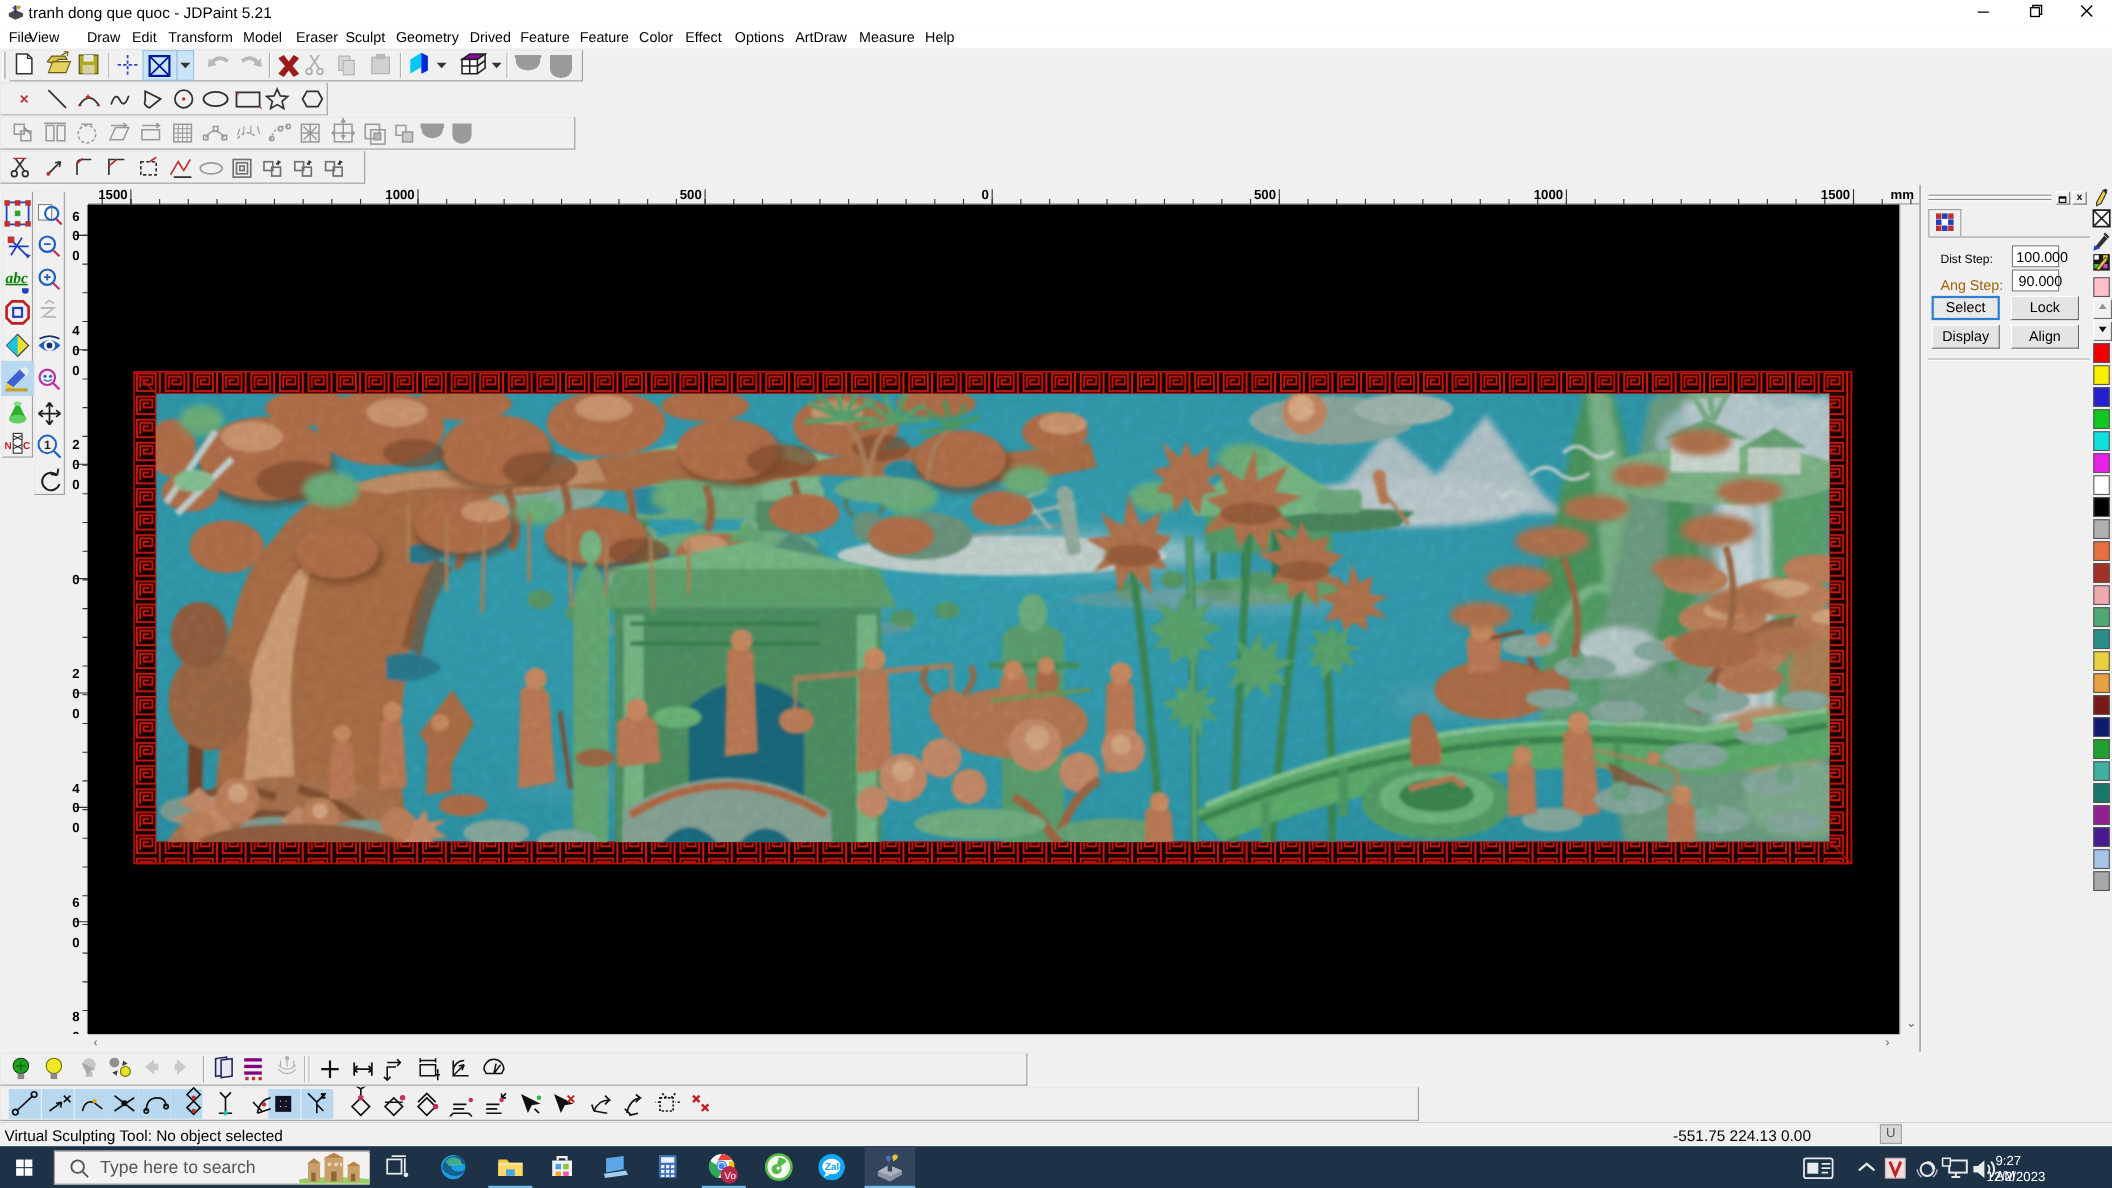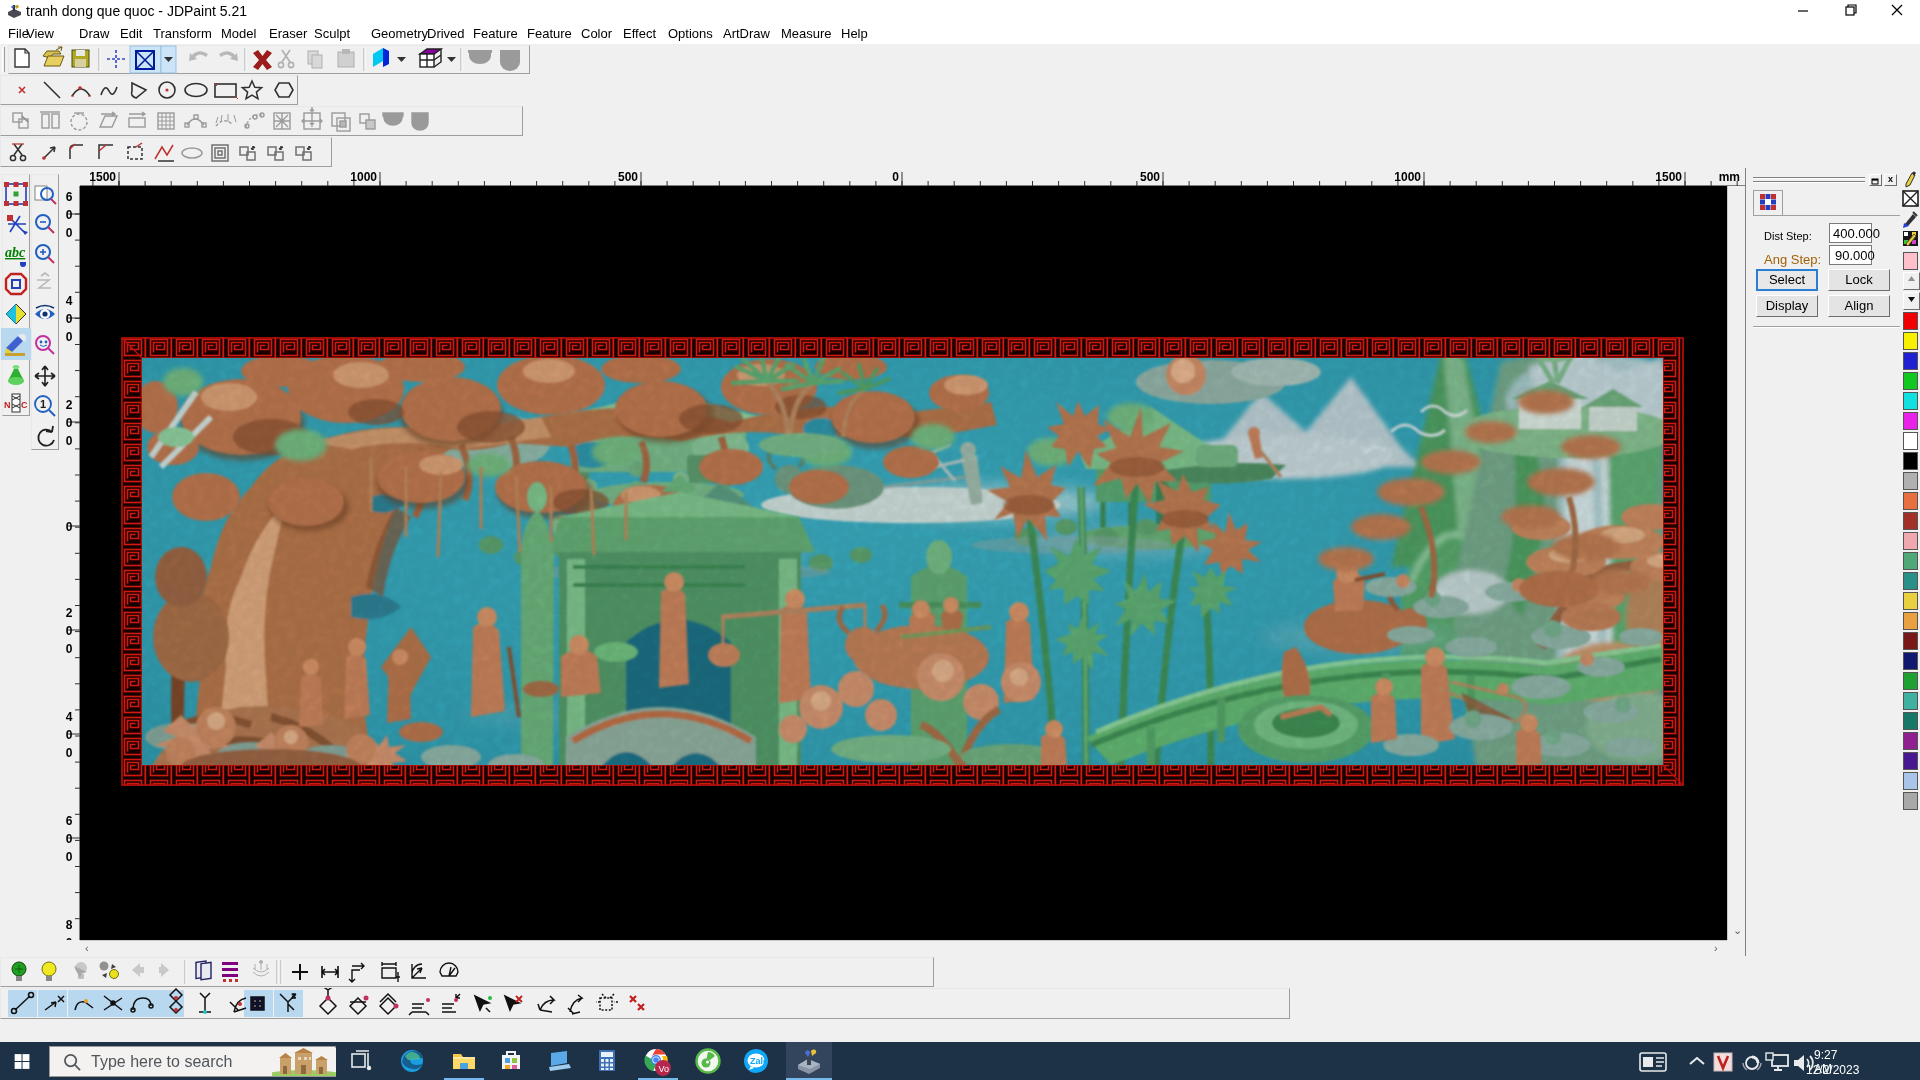--- a/index.html
+++ b/index.html
@@ -66,21 +66,21 @@
 
   <div id="menubar" class="abs">
     <span style="left:8px">File</span>
       <span style="left:26px">View</span>
       <span style="left:79px">Draw</span>
     <span style="left:120px">Edit</span>
       <span style="left:153px">Transform</span>
       <span style="left:221px">Model</span>
     <span style="left:269px">Eraser</span>
       <span style="left:314px">Sculpt</span>
-      <span style="left:371px">Geometry</span>
+      <span style="left:360px">Geometry</span>
     <span style="left:427px">Drived</span>
       <span style="left:473px">Feature</span>
       <span style="left:527px">Feature</span>
     <span style="left:581px">Color</span>
       <span style="left:623px">Effect</span>
       <span style="left:668px">Options</span>
     <span style="left:723px">ArtDraw</span>
       <span style="left:781px">Measure</span>
       <span style="left:841px">Help</span>
   </div>
@@ -1108,21 +1108,21 @@
           <rect x="12" y="12" width="5" height="5"></rect>
         </g>
       <g fill="#2040c0">
           <rect x="6.5" y="1" width="5" height="5"></rect>
           <rect x="6.5" y="12" width="5" height="5"></rect>
           <rect x="1" y="6.5" width="5" height="5"></rect>
           <rect x="12" y="6.5" width="5" height="5"></rect>
         </g>
     </svg>
     <div class="abs" style="left:18px;top:62px;font-size:11px;color:#000">Dist Step:</div>
-    <div class="abs" style="left:83px;top:55px;width:43px;height:20px;background:#fff;border:1px solid #7a7a7a;font-size:13px;color:#000;padding:2px 0 0 3px">400.000</div>
+    <div class="abs" style="left:83px;top:55px;width:43px;height:20px;background:#fff;border:1px solid #7a7a7a;font-size:13px;color:#000;padding:2px 0 0 3px">100.000</div>
     <div class="abs" style="left:18px;top:84px;font-size:13px;color:#a16207">Ang Step:</div>
     <div class="abs" style="left:83px;top:77px;width:43px;height:20px;background:#fff;border:1px solid #7a7a7a;font-size:13px;color:#000;padding:2px 0 0 5px">90.000</div>
     <div class="pbtn" style="left:10px;top:101px;width:62px;height:22px;line-height:18px;border:2px solid #2a7fd4;background:#e8e8e8">Select</div>
     <div class="pbtn" style="left:82px;top:101px;width:62px;height:22px;line-height:20px;background:#e4e4e4">Lock</div>
     <div class="pbtn" style="left:10px;top:127px;width:62px;height:22px;line-height:20px;background:#e4e4e4">Display</div>
     <div class="pbtn" style="left:82px;top:127px;width:62px;height:22px;line-height:20px;background:#e4e4e4">Align</div>
     <div class="abs" style="left:7px;top:158px;width:148px;height:2px;border-top:1px solid #a0a0a0;border-bottom:1px solid #fff"></div>
   </div>
   <div id="colstrip" class="abs">
     <svg class="abs" style="left:2px;top:2px" width="17" height="80" viewBox="0 0 17 80">
@@ -1308,20 +1308,25 @@
         <path d="M505 8 l5 14 l3 -6 l6 -1 Z" fill="#101010"></path>
           <path d="M516 8 l6 6 m0 -6 l-6 6" stroke="#c02020" stroke-width="1.8"></path>
         <path d="M540 22 q4 -10 14 -10 l-4 -4 m4 4 l-4 4 M540 22 l12 2 m-12 -2 l-2 -6"></path>
         <path d="M570 24 q2 -12 12 -14 l-4 -3 m4 3 l-4 4 m-6 12 l8 -2 m-12 -4 l6 6"></path>
         <path d="M600 10 h12 v12 h-12 Z m2 -4 l4 4 m4 0 l4 -4 m-14 8 h-4 m22 0 h-4" stroke-dasharray="2 1.6"></path>
         <path d="M630 8 l6 6 m0 -6 l-6 6 m8 2 l6 6 m0 -6 l-6 6" stroke="#c02020" stroke-width="2.2"></path>
       </g>
     </svg>
   </div>
 
+  <div id="statusbar" class="abs">
+    <span class="abs" style="left:4px;top:3px">Virtual Sculpting Tool: No object selected</span>
+    <span class="abs" style="left:1521px;top:3px">-551.75 224.13 0.00</span>
+    <span class="abs" style="left:1709px;top:1px;width:20px;height:18px;background:#d8d8d8;border:1px solid #a0a0a0;text-align:center;font-size:12px;color:#555">U</span>
+  </div>
 
   <div id="taskbar" class="abs"></div>
   <div id="searchbox" class="abs">
     <svg class="abs" style="left:13px;top:6px" width="19" height="19" viewBox="0 0 20 20">
         <circle cx="8" cy="8" r="6" fill="none" stroke="#50555a" stroke-width="1.8"></circle>
         <line x1="12.5" y1="12.5" x2="18" y2="18" stroke="#50555a" stroke-width="1.8"></line>
       </svg>
     <span class="abs" style="left:41px;top:6px;font-size:16px;color:#50555a">Type here to search</span>
     <svg class="abs" style="left:222px;top:1px" width="64" height="28" viewBox="0 0 64 28">
       <rect width="64" height="28" fill="#f3f2f1"></rect>

